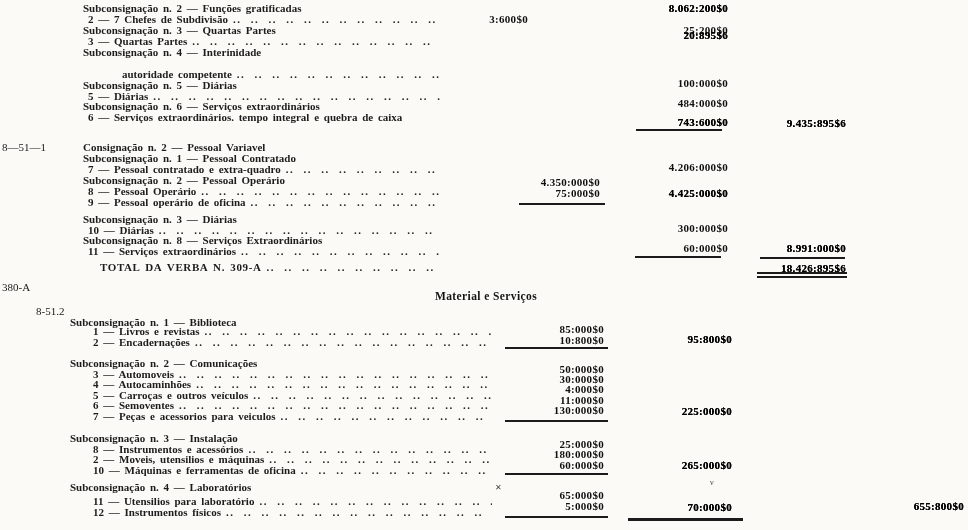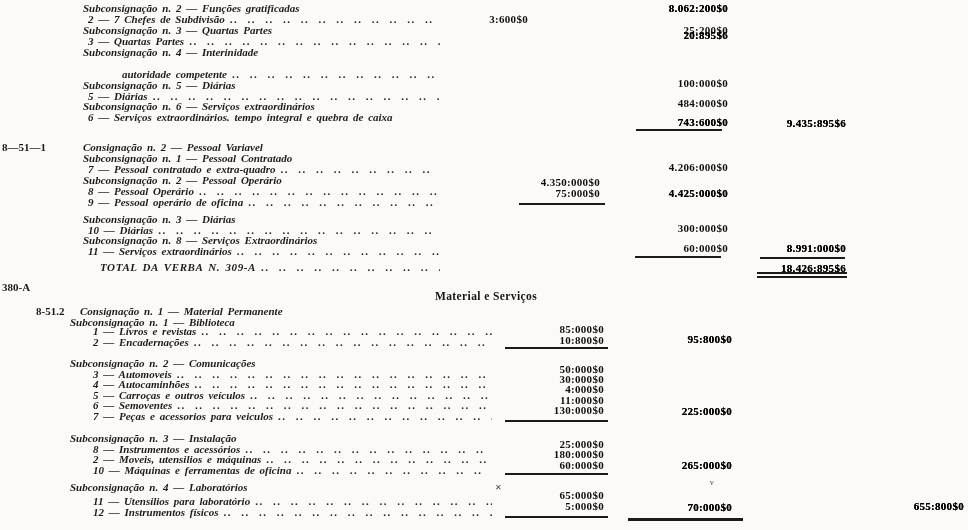--- a/index.html
+++ b/index.html
@@ -9,31 +9,31 @@
     font-family:"Liberation Serif","DejaVu Serif",serif;
     color:#171717;
   }
   .stage{position:absolute;inset:0;}
   
   .tl{
     position:absolute;display:flex;align-items:baseline;
     font-size:11px;line-height:12px;font-weight:bold;
     word-spacing:2px;white-space:nowrap;color:#1c1c1c;
   }
-  .tl .txt{white-space:nowrap;font-style:italic;}
+  .tl .txt{white-space:nowrap;}
   .tl .dots{
     flex:1 1 auto;overflow:hidden;margin-left:5px;
     letter-spacing:1.5px;word-spacing:5px;color:#222;
   }
   .val{
     position:absolute;font-size:11px;line-height:12px;font-weight:bold;
     letter-spacing:.3px;color:#0f0f0f;white-space:nowrap;text-align:left;
   }
   .val.heavy{color:#000;text-shadow:0 0 .6px #000;}
-  .code{position:absolute;font-size:11px;line-height:12px;font-weight:bold;white-space:nowrap;color:#191919;}
+  .code{position:absolute;font-size:11px;line-height:12px;font-weight:normal;white-space:nowrap;color:#191919;}
   .hdr{position:absolute;font-size:11.5px;line-height:12px;font-weight:bold;text-align:center;letter-spacing:.4px;color:#141414;}
   .rule{position:absolute;background:#1b1b1b;}
   .art{position:absolute;font-size:8px;color:#444;}
 </style>
 </head>
 <body>
 
 <div class="stage">
 
   <div class="tl" style="top:2px;left:83px;width:357px">
@@ -135,23 +135,20 @@
       <span class="dots">.. .. .. .. .. .. .. .. .. .. .. .. .. .. .. .. .. .. .. .. .. .. .. .. .. .. .. .. .. .. .. .. .. .. .. ..</span>
     </div>
   <div class="val heavy" style="top:262px;right:122px">18.426:895$6</div>
   <div class="rule" style="top:272px;left:757px;width:90px;height:2px"></div>
   <div class="rule" style="top:276px;left:757px;width:90px;height:2px"></div>
 
   <div class="code" style="top:281px;left:2px">380-A</div>
   <div class="hdr" style="top:290px;left:386px;width:200px">Material e Serviços</div>
   <div class="code" style="top:305px;left:36px">8-51.2</div>
 
-  <div class="tl" style="top:305px;left:80px;width:412px">
-      <span class="txt">Consignação n. 1 — Material Permanente</span>
-    </div>
   <div class="tl" style="top:316px;left:70px;width:422px">
       <span class="txt">Subconsignação n. 1 — Biblioteca</span>
     </div>
   <div class="tl" style="top:325px;left:93px;width:399px">
       <span class="txt">1 — Livros e revistas</span>
       <span class="dots">.. .. .. .. .. .. .. .. .. .. .. .. .. .. .. .. .. .. .. .. .. .. .. .. .. .. .. .. .. .. .. .. .. .. .. ..</span>
     </div>
   <div class="tl" style="top:336px;left:93px;width:399px">
       <span class="txt">2 — Encadernações</span>
       <span class="dots">.. .. .. .. .. .. .. .. .. .. .. .. .. .. .. .. .. .. .. .. .. .. .. .. .. .. .. .. .. .. .. .. .. .. .. ..</span>

